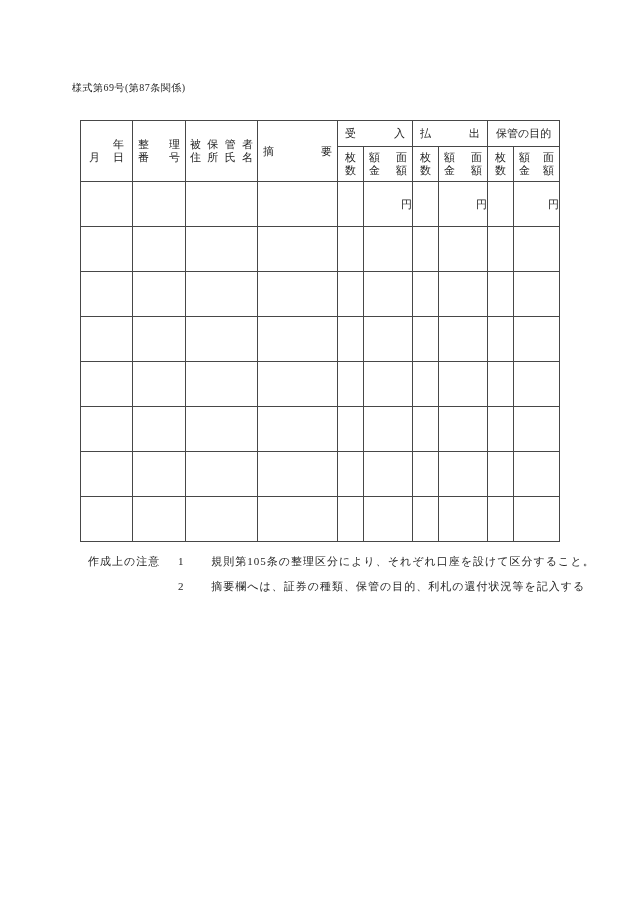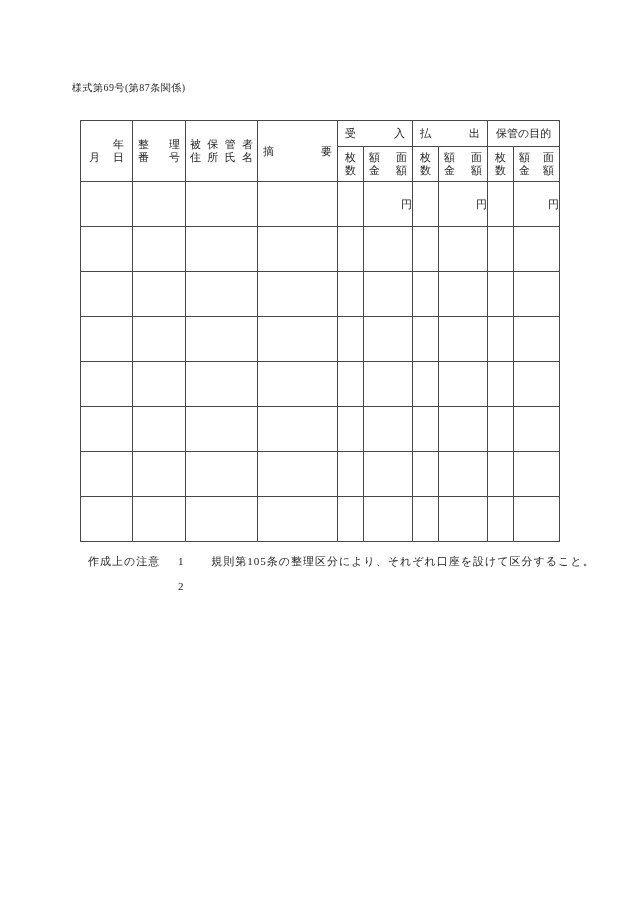--- a/index.html
+++ b/index.html
@@ -309,18 +309,19 @@
     <div class="notes-items">
       <div class="note-item">
         <div class="note-num">1</div>
         <div class="note-text">
           <div>規則第105条の整理区分により、それぞれ口座を設けて区分すること。</div>
         </div>
       </div>
       <div class="note-item">
         <div class="note-num">2</div>
         <div class="note-text">
+          <div>摘要欄へは、証券の種類、保管の目的、利札の還付状況等を記入する</div>
         </div>
       </div>
     </div>
   </div>
 
 </div>
 
 </body></html>

